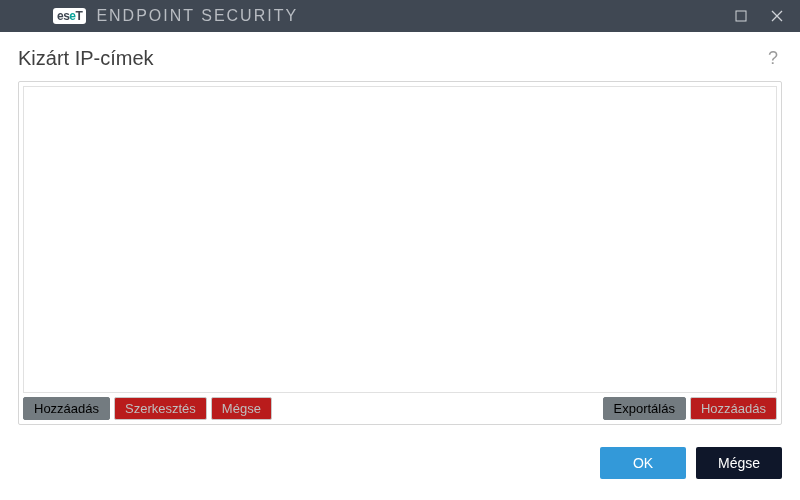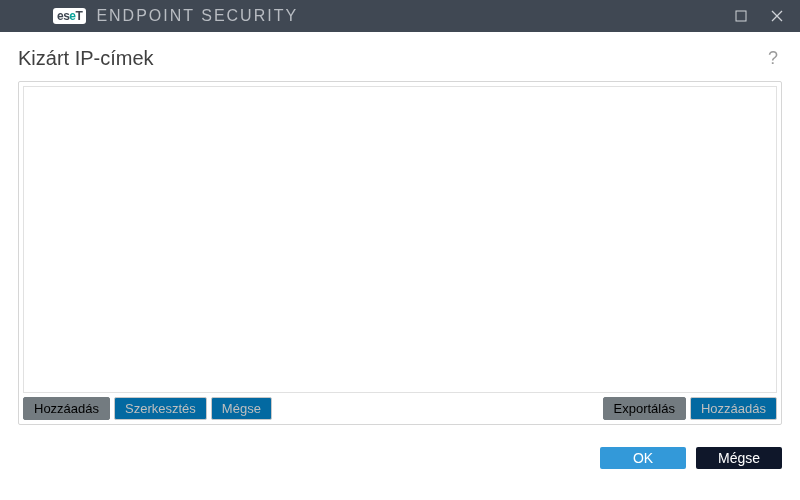--- a/index.html
+++ b/index.html
@@ -78,42 +78,42 @@
     height: 307px;
     background: #fff;
   }
   .action-bar {
     display: flex;
     margin-top: 4px;
     gap: 4px;
   }
   .action-btn {
     border: 1px solid #c8c8c8;
-    background: #0369a1;
+    background: #b91c1c;
     color: #bfbfbf;
     padding: 3px 10px;
     font-size: 13px;
     border-radius: 2px;
     cursor: default;
   }
   .action-btn.enabled {
     background: #737b80;
     border-color: #737b80;
     color: #000000;
     cursor: pointer;
   }
   .footer {
     display: flex;
     justify-content: flex-end;
     gap: 10px;
     padding: 22px 18px 0 18px;
   }
   .dlg-btn {
     min-width: 86px;
-    height: 22px;
+    height: 32px;
     border: none;
     border-radius: 2px;
     font-size: 14px;
     cursor: pointer;
     color: #fff;
   }
   .dlg-ok { background: #3399d9; }
   .dlg-cancel { background: #0f172a; }
 </style>
 </head>

